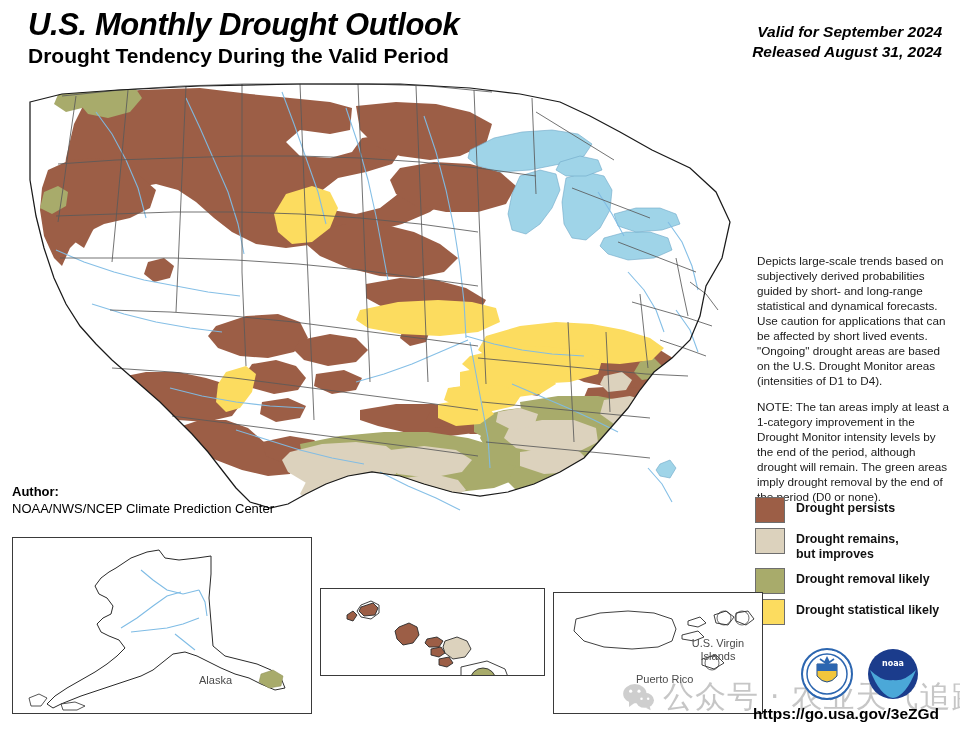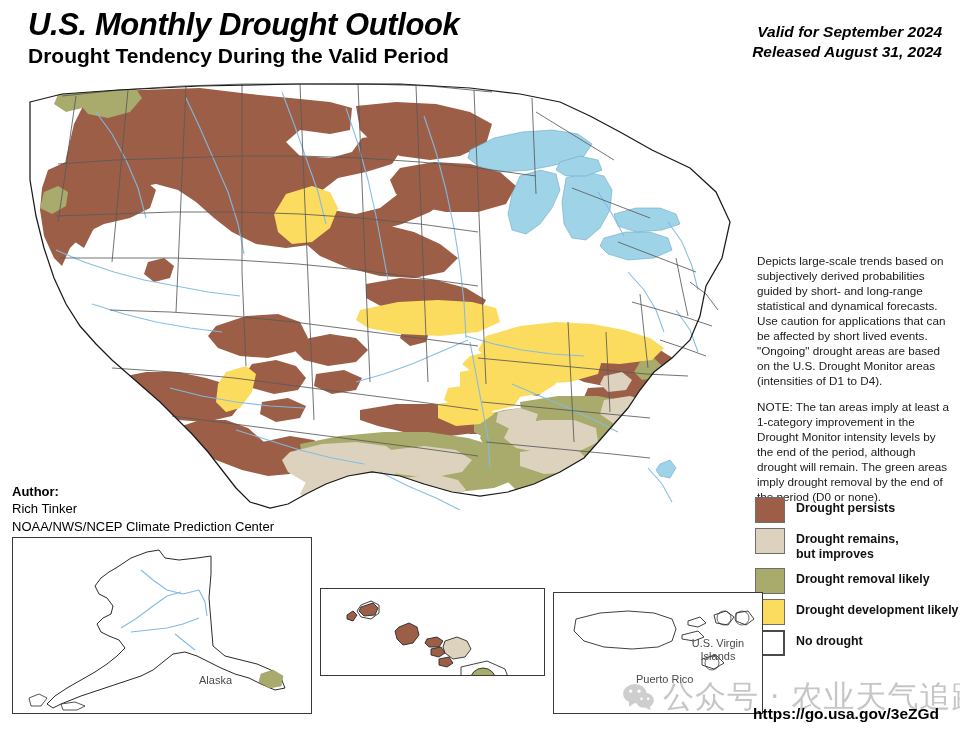--- a/index.html
+++ b/index.html
@@ -367,31 +367,26 @@
         <span class="l2">Drought remains,</span>
         <span class="l2">but improves</span>
       </div>
     </div>
     <div class="legend-row">
       <div class="sw" style="background:#A8AB6B"></div>
       <div class="legend-label">Drought removal likely</div>
     </div>
     <div class="legend-row">
       <div class="sw" style="background:#FCDC5F"></div>
-      <div class="legend-label">Drought development likely</div>
-    </div>
-    <div class="legend-row">
-      <div class="sw nodrought" style="background:#FFFFFF"></div>
-      <div class="legend-label">No drought</div>
+      <div class="legend-label">Drought statistical likely</div>
     </div>
   </div>
 
   <div class="author">
     <div class="a-head">Author:</div>
-    <div>Rich Tinker</div>
     <div>NOAA/NWS/NCEP Climate Prediction Center</div>
   </div>
 
   <div class="inset" id="inset-alaska">
     <svg width="297" height="174" viewBox="0 0 297 174" xmlns="http://www.w3.org/2000/svg">
       <path d="M103,30 L118,20 L134,14 L146,12 L152,20 L166,22 L184,20 L198,18 L198,36
                L196,60 L198,84 L200,108 L212,118 L228,122 L244,126 L258,132 L268,140
                L272,150 L262,152 L248,146 L236,140 L222,136 L208,130 L196,124 L184,118
                L172,114 L160,116 L150,124 L140,132 L128,138 L116,142 L104,146 L92,150
                L80,154 L68,158 L58,162 L48,166 L40,170 L34,166 L42,158 L54,150 L68,142
@@ -463,16 +458,36 @@
       <ellipse cx="27" cy="22" rx="11" ry="9" fill="#8c8c8c"></ellipse>
       <path d="M33,29 L34,34 L28,31 Z" fill="#8c8c8c"></path>
       <circle cx="10" cy="11" r="1.9" fill="#ffffff"></circle>
       <circle cx="20" cy="11" r="1.9" fill="#ffffff"></circle>
       <circle cx="23" cy="20" r="1.5" fill="#ffffff"></circle>
       <circle cx="31" cy="20" r="1.5" fill="#ffffff"></circle>
     </svg>
     <span>公众号 · 农业天气追踪</span>
   </div>
 
+  <div class="logos">
+    <svg width="120" height="52" viewBox="0 0 120 52" xmlns="http://www.w3.org/2000/svg">
+
+      <g>
+        <circle cx="27" cy="26" r="25" fill="#ffffff" stroke="#2C66B0" stroke-width="2"></circle>
+        <circle cx="27" cy="26" r="20" fill="#ffffff" stroke="#2C66B0" stroke-width="1.5"></circle>
+        <path d="M17,16 L37,16 L37,28 Q27,40 17,28 Z" fill="#F2C63C" stroke="#1d4d8c" stroke-width="1"></path>
+        <rect x="17" y="16" width="20" height="7" fill="#2C66B0"></rect>
+        <path d="M27,8 L24,14 L27,17 L30,14 Z" fill="#2C66B0"></path>
+        <path d="M20,11 L27,16 L34,11" fill="none" stroke="#2C66B0" stroke-width="1.6"></path>
+        <circle cx="27" cy="26" r="24.5" fill="none" stroke="#2C66B0" stroke-width="0.8" stroke-dasharray="2 3"></circle>
+      </g>
+
+      <g>
+        <circle cx="93" cy="26" r="25" fill="#1B3C8C"></circle>
+        <path d="M70,22 Q80,48 93,50 Q106,48 116,22 Q104,34 93,32 Q82,34 70,22 Z" fill="#4BA8D8"></path>
+        <text x="93" y="18" font-family="DejaVu Sans, sans-serif" font-size="8" font-weight="bold" fill="#ffffff" text-anchor="middle">noaa</text>
+      </g>
+    </svg>
+  </div>
 
   <div class="url">https://go.usa.gov/3eZGd</div>
 
 </div>
 
 </body></html>

